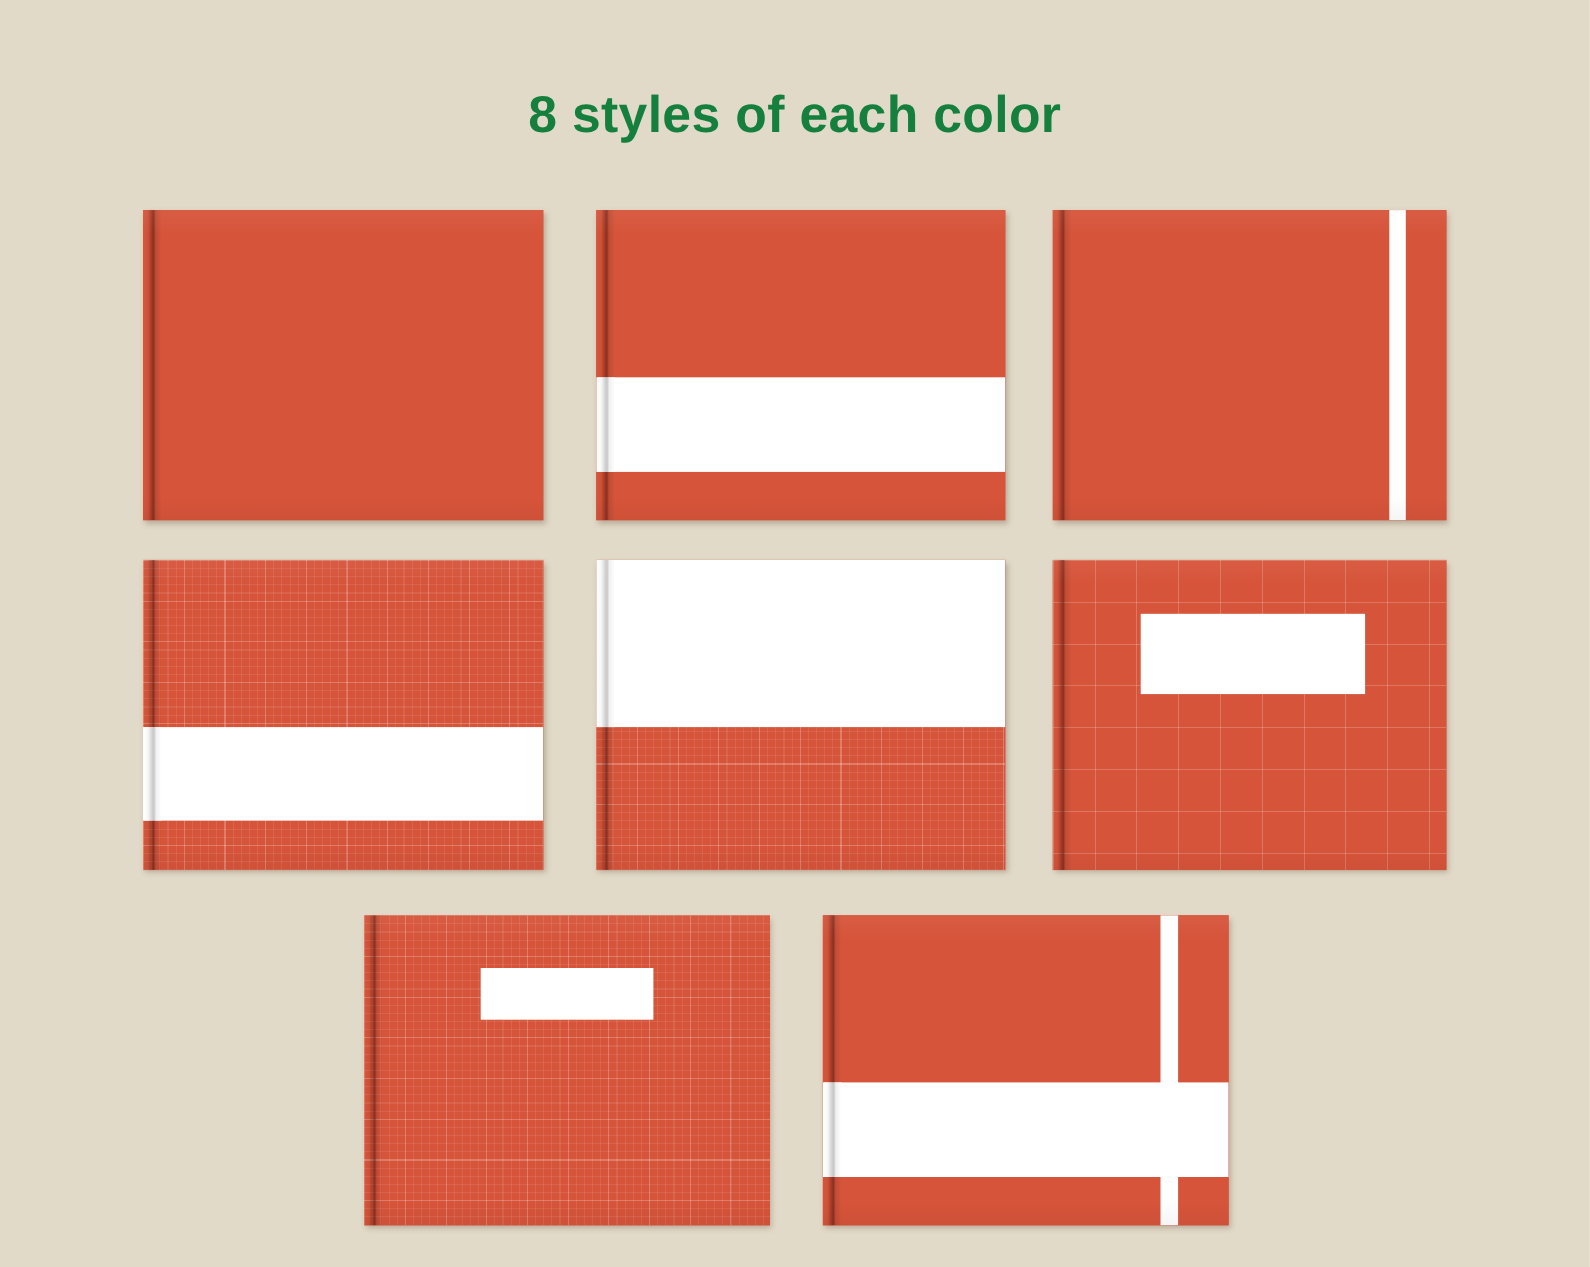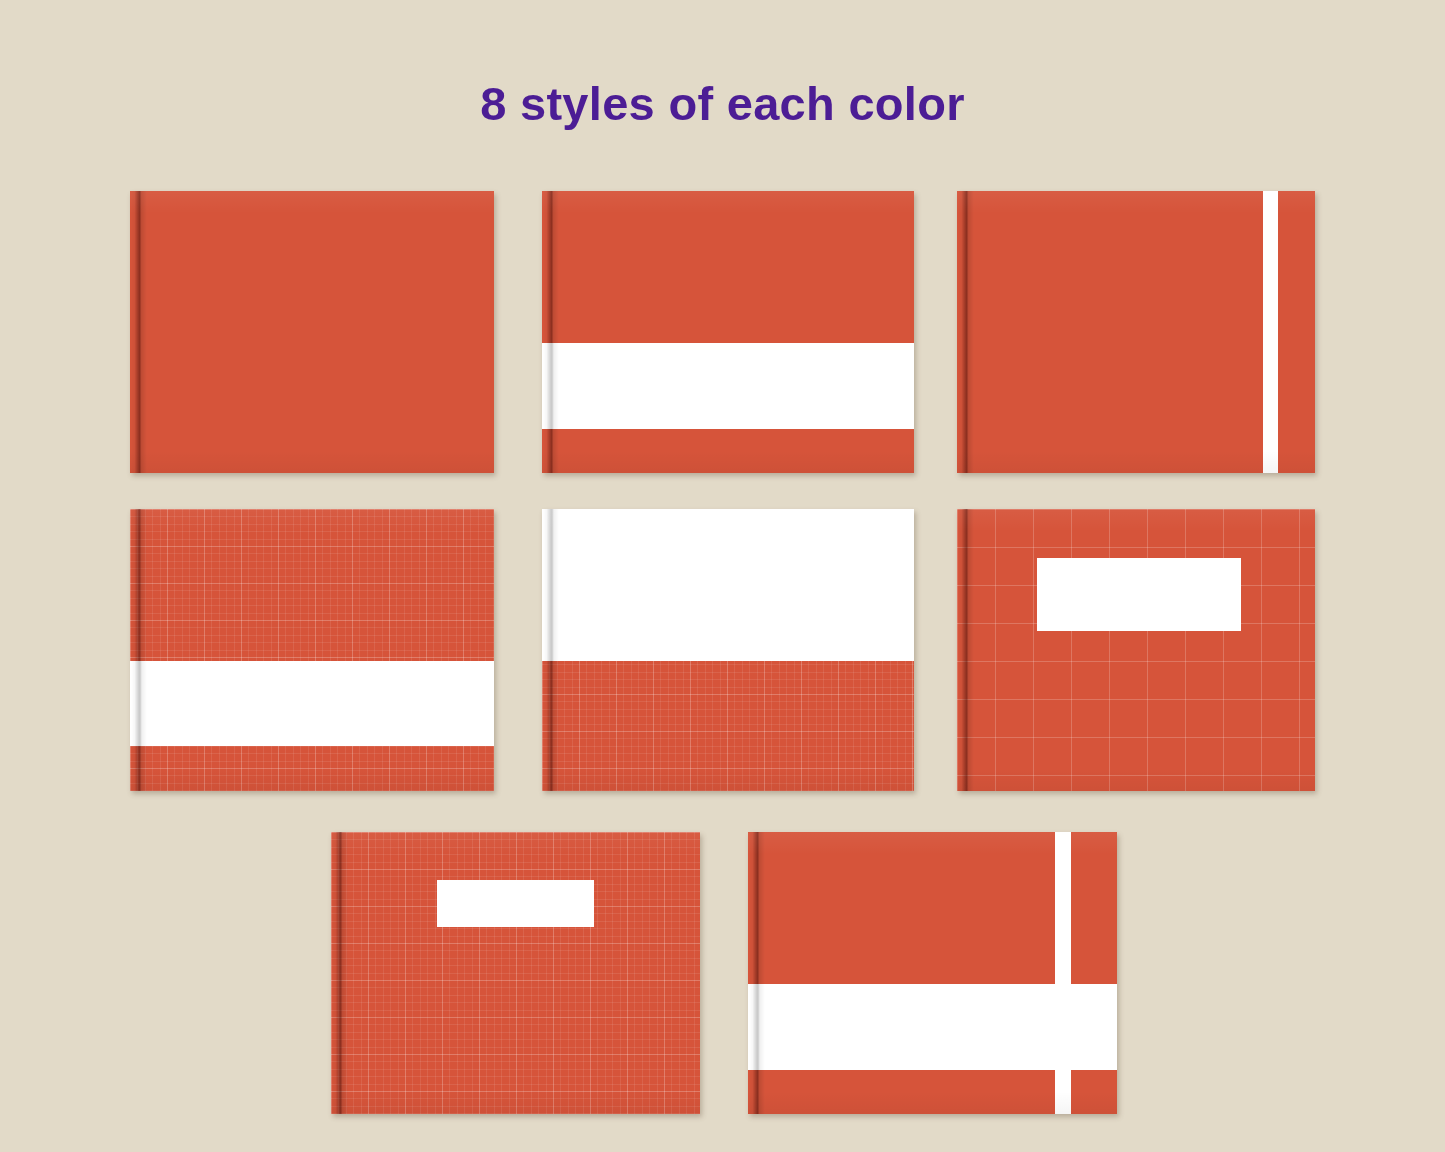--- a/index.html
+++ b/index.html
@@ -141,21 +141,21 @@
     inset: 0;
     pointer-events: none;
     background: linear-gradient(to bottom,
       rgba(255,255,255,0.05) 0%, rgba(255,255,255,0.0) 8%,
       rgba(255,255,255,0.0) 92%, rgba(0,0,0,0.04) 100%);
   }
 </style>
 </head>
 <body style="background: rgb(226, 218, 200);">
 
-<div id="page-title" style="color: #4c1d95;">8 styles of each color</div>
+<div id="page-title" style="color: #15803d;">8 styles of each color</div>
 
 <div id="cards-area">
     <div class="card" style="left: 130px; top: 191px; width: 364px; height: 282px; background: rgb(214, 84, 58); box-shadow: rgba(90, 70, 50, 0.3) 2px 3px 5px;">
       <div class="plate" style="background: rgb(214, 84, 58);"></div>
       <div class="spine" style="left: 1px;"></div>
       <div class="sheen"></div>
     </div>
     <div class="card" style="left: 542px; top: 191px; width: 372px; height: 282px; background: rgb(214, 84, 58); box-shadow: rgba(90, 70, 50, 0.3) 2px 3px 5px;">
       <div class="plate" style="background: rgb(214, 84, 58);"></div>
       <div class="band-h" style="top: 152px; height: 86px; background: rgb(255, 255, 255);"></div>

